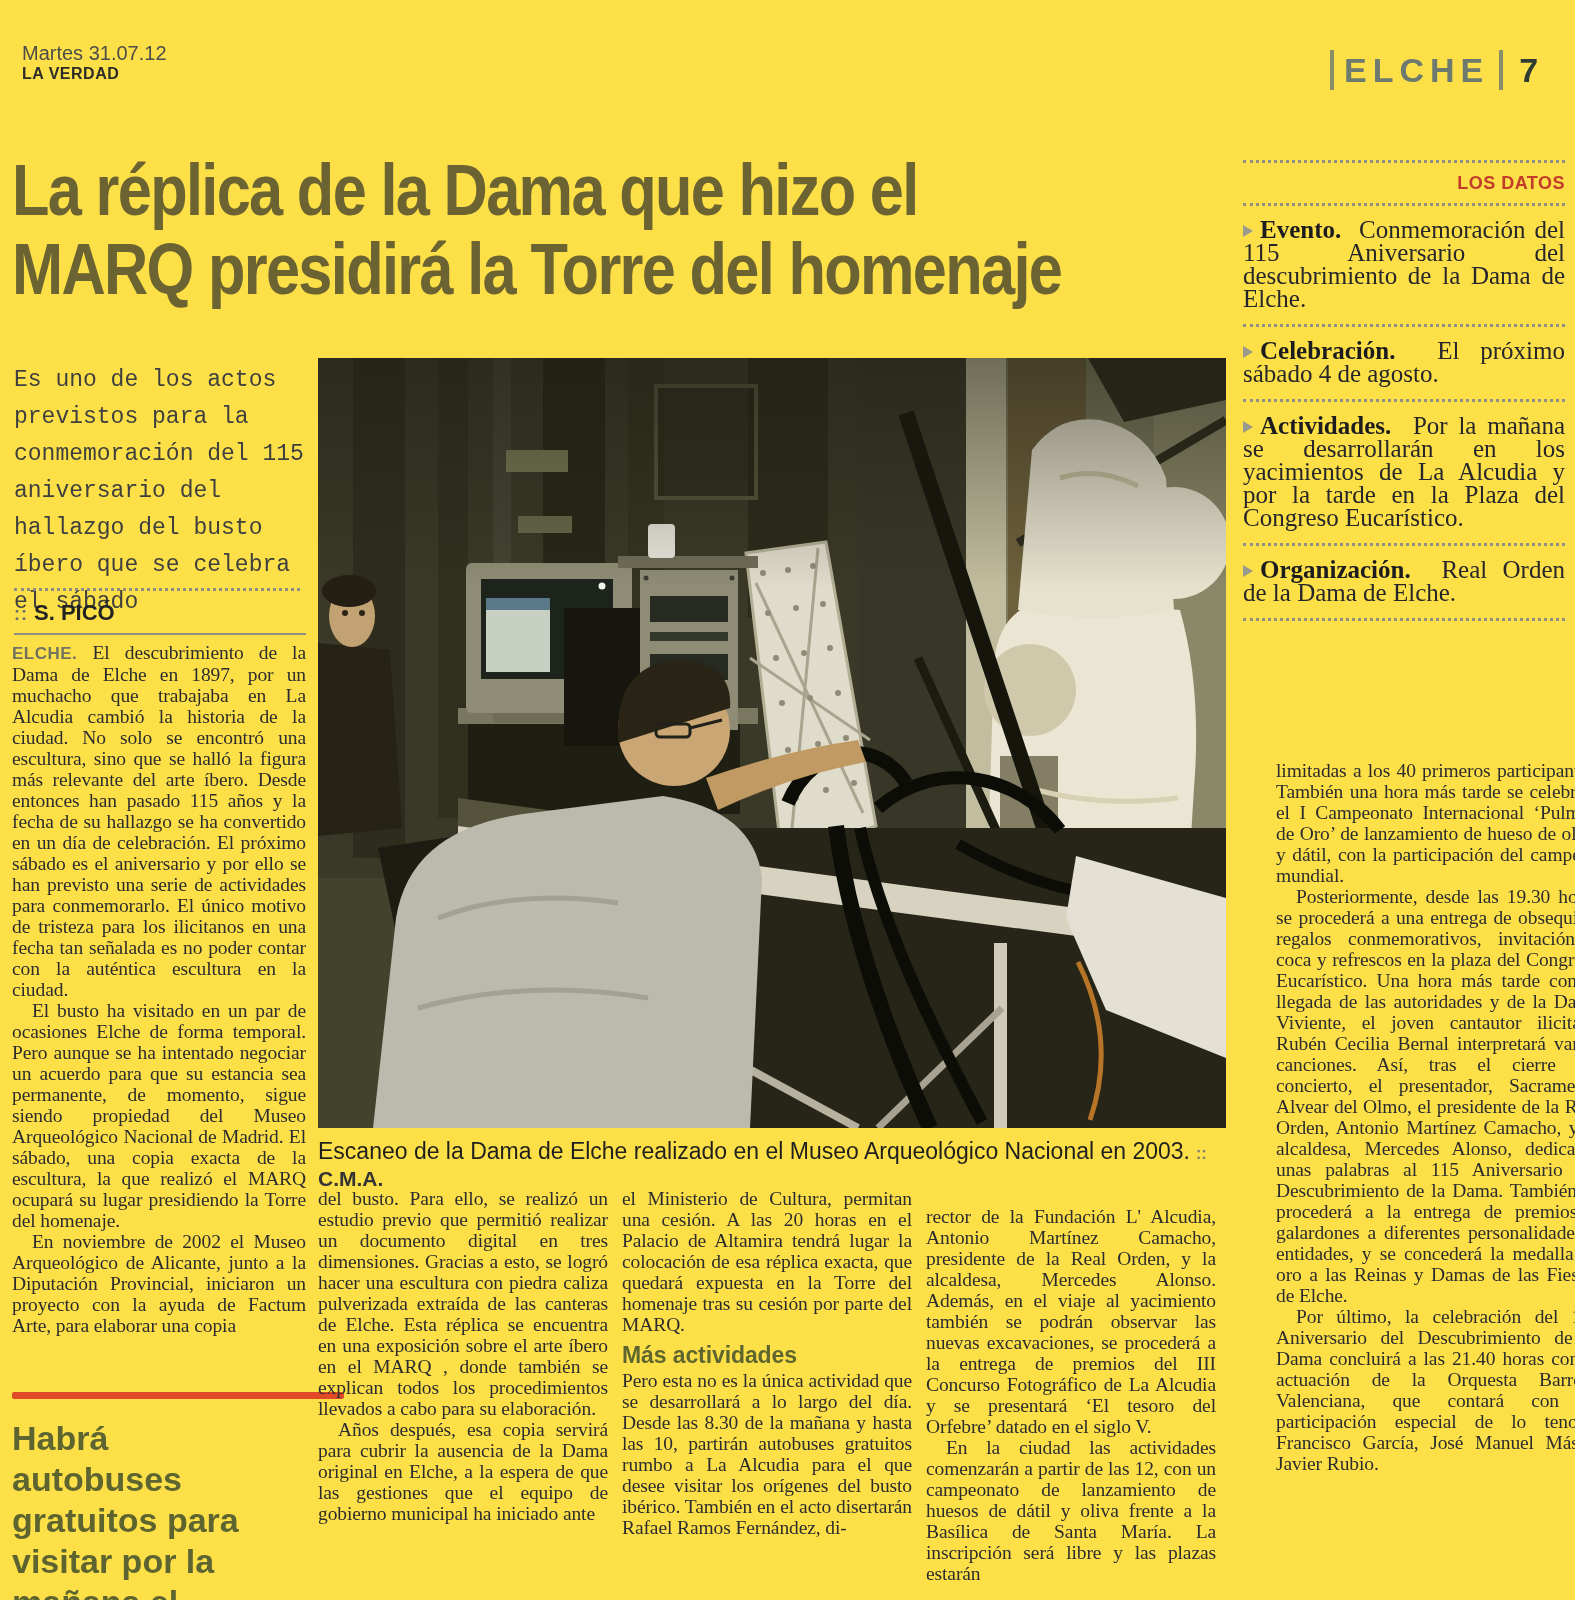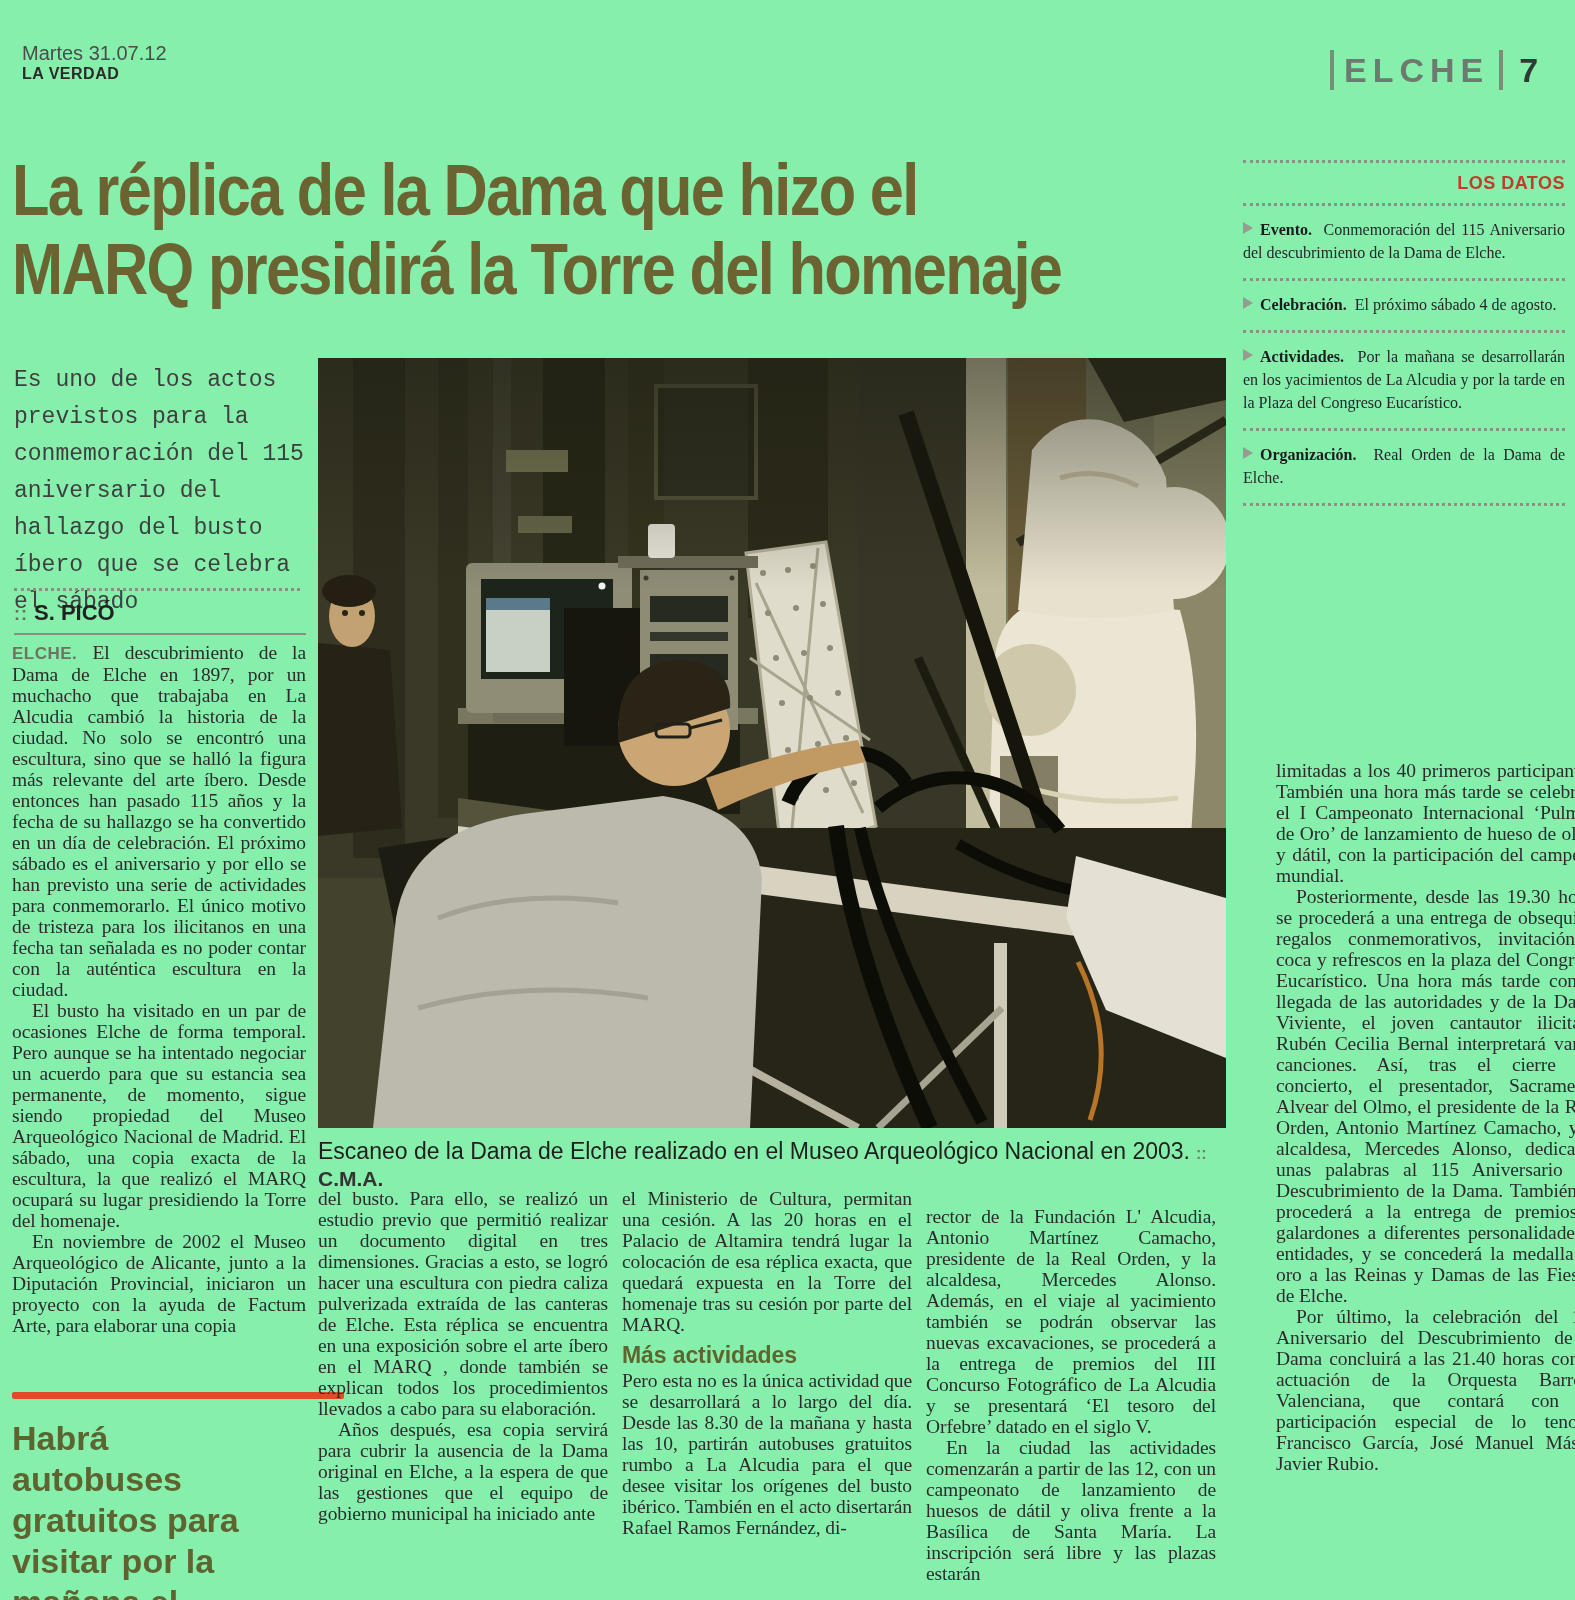--- a/index.html
+++ b/index.html
@@ -1,18 +1,18 @@
 <!DOCTYPE html>
 <html lang="es"><head>
 <meta charset="utf-8">
 <style>
   html,body{margin:0;padding:0;background:#e8e8e4;}
   .page{
     position:relative;width:1575px;height:1600px;overflow:hidden;
-    background:#86efac;
+    background:#fde047;
     font-family:"Liberation Serif", serif;color:#2d2d2f;
   }
   
   .mh-left{position:absolute;left:22px;top:42px;font-family:"Liberation Sans",sans-serif;line-height:1.15;}
   .mh-date{font-size:20px;color:#4c4c4a;}
   .mh-paper{font-size:16px;font-weight:700;color:#2b2b29;letter-spacing:.5px;}
   .mh-right{position:absolute;left:1330px;top:50px;display:flex;align-items:center;gap:10px;font-family:"Liberation Sans",sans-serif;}
   .mh-bar{width:4px;height:40px;background:#71806f;opacity:.85;}
   .mh-section{font-size:34px;font-weight:700;letter-spacing:6px;color:#6d7a70;}
   .mh-pageno{font-size:34px;font-weight:700;color:#2e3c33;margin-left:6px;}
@@ -40,21 +40,21 @@
   .pullquote{position:absolute;left:12px;top:1418px;width:272px;font-family:"Liberation Sans",sans-serif;font-weight:700;font-size:34px;line-height:41px;color:#5d6430;}
   
   .photo{position:absolute;left:318px;top:358px;width:908px;height:770px;background:#45442e;overflow:hidden;}
   .photo svg{display:block;}
   .caption{position:absolute;left:318px;top:1138px;width:908px;font-family:"Liberation Sans",sans-serif;font-size:23px;color:#1f1f1d;}
   .caption .credit-marks{color:#7a7a72;font-size:16px;font-weight:700;margin-left:6px;}
   .caption .credit{font-size:21px;font-weight:700;color:#333;}
   
   .datos{position:absolute;left:1243px;top:160px;width:322px;border-top:3px dotted #8f8f87;}
   .datos-title{font-family:"Liberation Sans",sans-serif;font-weight:700;font-size:18px;letter-spacing:.5px;color:#c23b2b;padding:10px 0 9px;border-bottom:3px dotted #8f8f87;text-align:right;}
-  .datos-item{padding:12px 0 14px;border-bottom:3px dotted #8f8f87;font-size:16px;line-height:23px;text-align:justify;color:#26262a;}
+  .datos-item{padding:12px 0 14px;border-bottom:3px dotted #8f8f87;font-size:25px;line-height:23px;text-align:justify;color:#26262a;}
   .datos-item .lbl{font-weight:700;color:#1c1c1e;}
   .arrow{display:inline-block;width:0;height:0;border-left:10px solid #9a9a8e;border-top:6px solid transparent;border-bottom:6px solid transparent;margin-right:7px;position:relative;top:-1px;}
   .rightcol{position:absolute;left:1276px;top:728px;width:324px;height:868px;overflow:hidden;margin-top:32px;}
 </style>
 </head>
 <body>
 
 <div class="page">
 
   <div class="mh-left">

